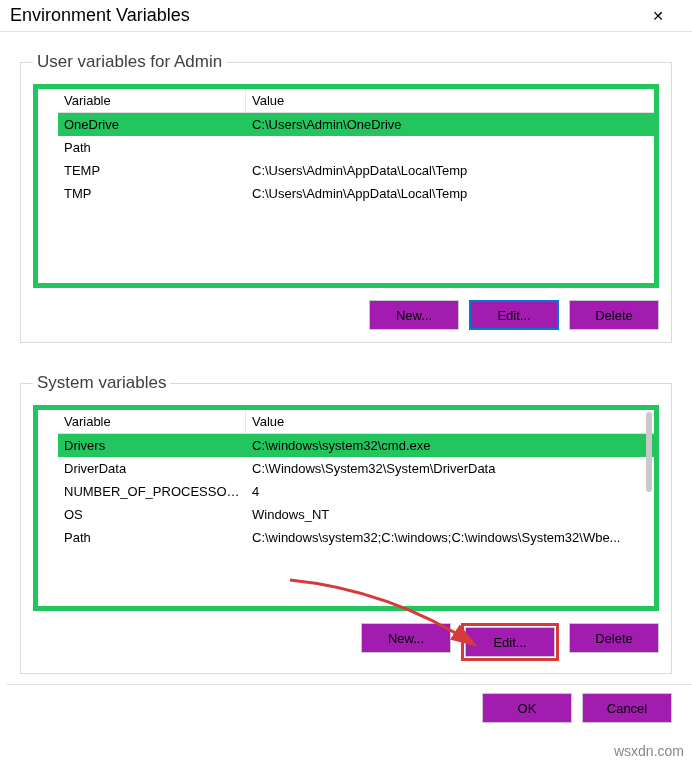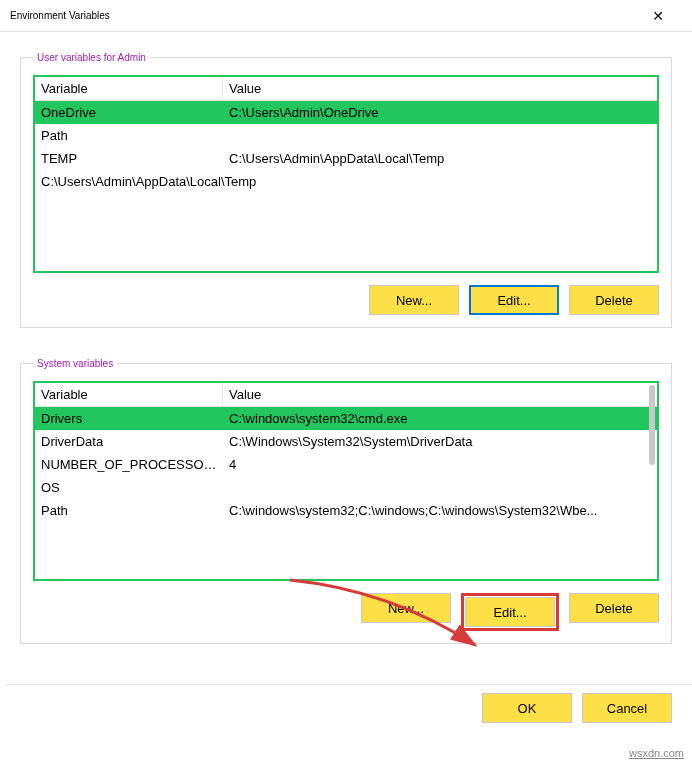--- a/index.html
+++ b/index.html
@@ -15,48 +15,49 @@
     position: relative;
   }
   .titlebar {
     display: flex;
     justify-content: space-between;
     align-items: center;
     padding: 6px 12px 6px 10px;
     border-bottom: 1px solid #e5e5e5;
     height: 32px;
   }
-  .titlebar .title { font-size: 10px; }
+  .titlebar .title { font-size: 18px; }
   .close-x {
     width: 44px;
     height: 30px;
     display: flex;
     align-items: center;
     justify-content: center;
     font-size: 14px;
     cursor: pointer;
   }
   .body {
     padding: 20px 20px 10px 20px;
   }
   fieldset.group {
     border: 1px solid #d9d9d9;
     padding: 12px 12px 12px 12px;
     margin: 0 0 30px 0;
     position: relative;
   }
   fieldset.group legend {
     padding: 0 4px;
-    font-size: 10px;
-    color: #a21caf;
+    font-size: 17px;
+    color: #404040;
   }
   .listview {
-    border: 2px solid #22c55e;
+    border: 5px solid #22c55e;
     background: #fff;
     overflow: hidden;
+    padding-left: 20px;
   }
   .lv-header {
     display: flex;
     border-bottom: 1px solid #e0e0e0;
     font-weight: 400;
     background: #fff;
   }
   .lv-header .col, .lv-row .col {
     padding: 4px 6px;
     overflow: hidden;
@@ -73,21 +74,21 @@
   .btn-row {
     display: flex;
     justify-content: flex-end;
     gap: 10px;
     margin-top: 12px;
   }
   button.win {
     min-width: 90px;
     height: 30px;
     padding: 0 18px;
-    background: #fde047;
+    background: #a21caf;
     border: 1px solid #c8c8c8;
     font: inherit;
     cursor: pointer;
   }
   button.win.focused {
     border: 1px solid #0078d7;
     box-shadow: inset 0 0 0 1px #0078d7;
   }
   .highlight-box {
     border: 3px solid #d63a3a;
@@ -103,23 +104,22 @@
     border-top: 1px solid #e5e5e5;
     position: absolute;
     bottom: 26px;
     left: 6px; right: 0;
     background: #fff;
   }
   .watermark {
     position: absolute;
     bottom: 4px;
     right: 8px;
-    font-size: 11px;
+    font-size: 14px;
     color: #888;
-    text-decoration: underline;
   }
   .arrow {
     position: absolute;
     pointer-events: none;
     z-index: 50;
   }
   .sys-scroll-region {
     position: relative;
   }
   .fake-scrollbar {
@@ -158,20 +158,21 @@
             <div class="col col-val">C:\Users\Admin\OneDrive</div>
           </div>
           <div class="lv-row">
             <div class="col col-var">Path</div>
           </div>
           <div class="lv-row">
             <div class="col col-var">TEMP</div>
             <div class="col col-val">C:\Users\Admin\AppData\Local\Temp</div>
           </div>
           <div class="lv-row">
+            <div class="col col-var">TMP</div>
             <div class="col col-val">C:\Users\Admin\AppData\Local\Temp</div>
           </div>
         </div>
     </div>
     <div class="btn-row">
       <button class="win">New...</button>
       <button class="win focused">Edit...</button>
       <button class="win">Delete</button>
     </div>
   </fieldset>
@@ -191,20 +192,21 @@
           <div class="lv-row">
             <div class="col col-var">DriverData</div>
             <div class="col col-val">C:\Windows\System32\System\DriverData</div>
           </div>
           <div class="lv-row">
             <div class="col col-var">NUMBER_OF_PROCESSORS</div>
             <div class="col col-val">4</div>
           </div>
           <div class="lv-row">
             <div class="col col-var">OS</div>
+            <div class="col col-val">Windows_NT</div>
           </div>
           <div class="lv-row">
             <div class="col col-var">Path</div>
             <div class="col col-val">C:\windows\system32;C:\windows;C:\windows\System32\Wbe...</div>
           </div>
         </div>
       <div class="fake-scrollbar"></div>
     </div>
     <div class="btn-row">
       <button class="win">New...</button>

